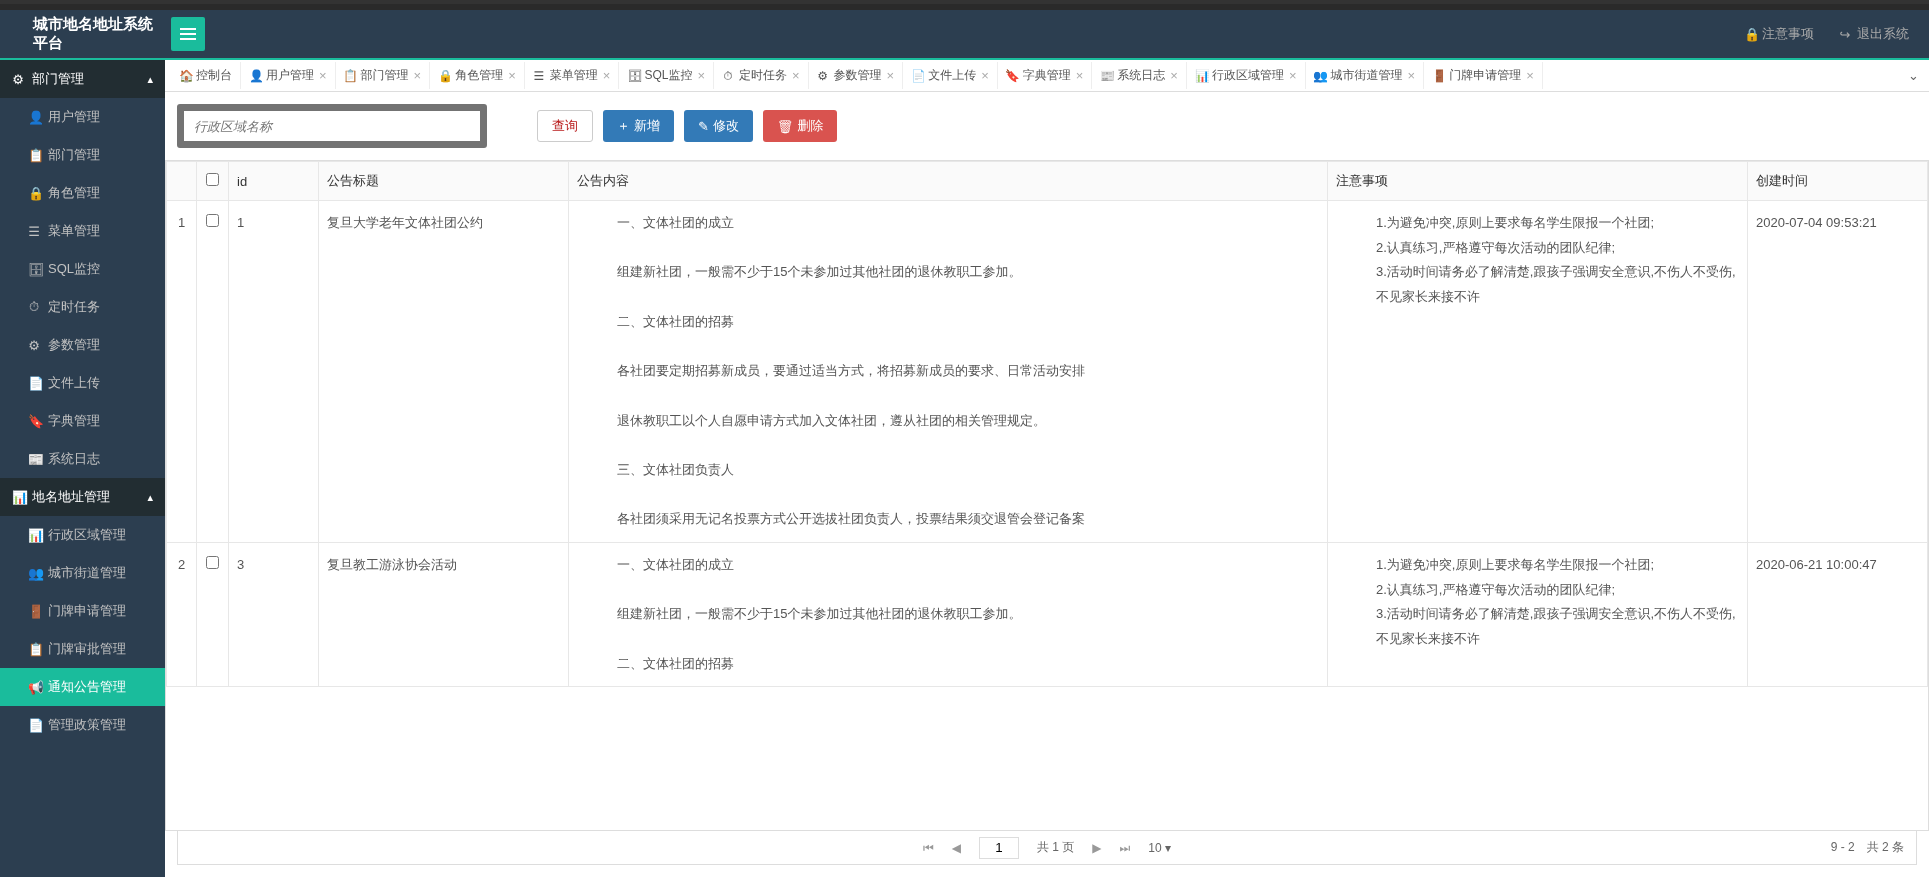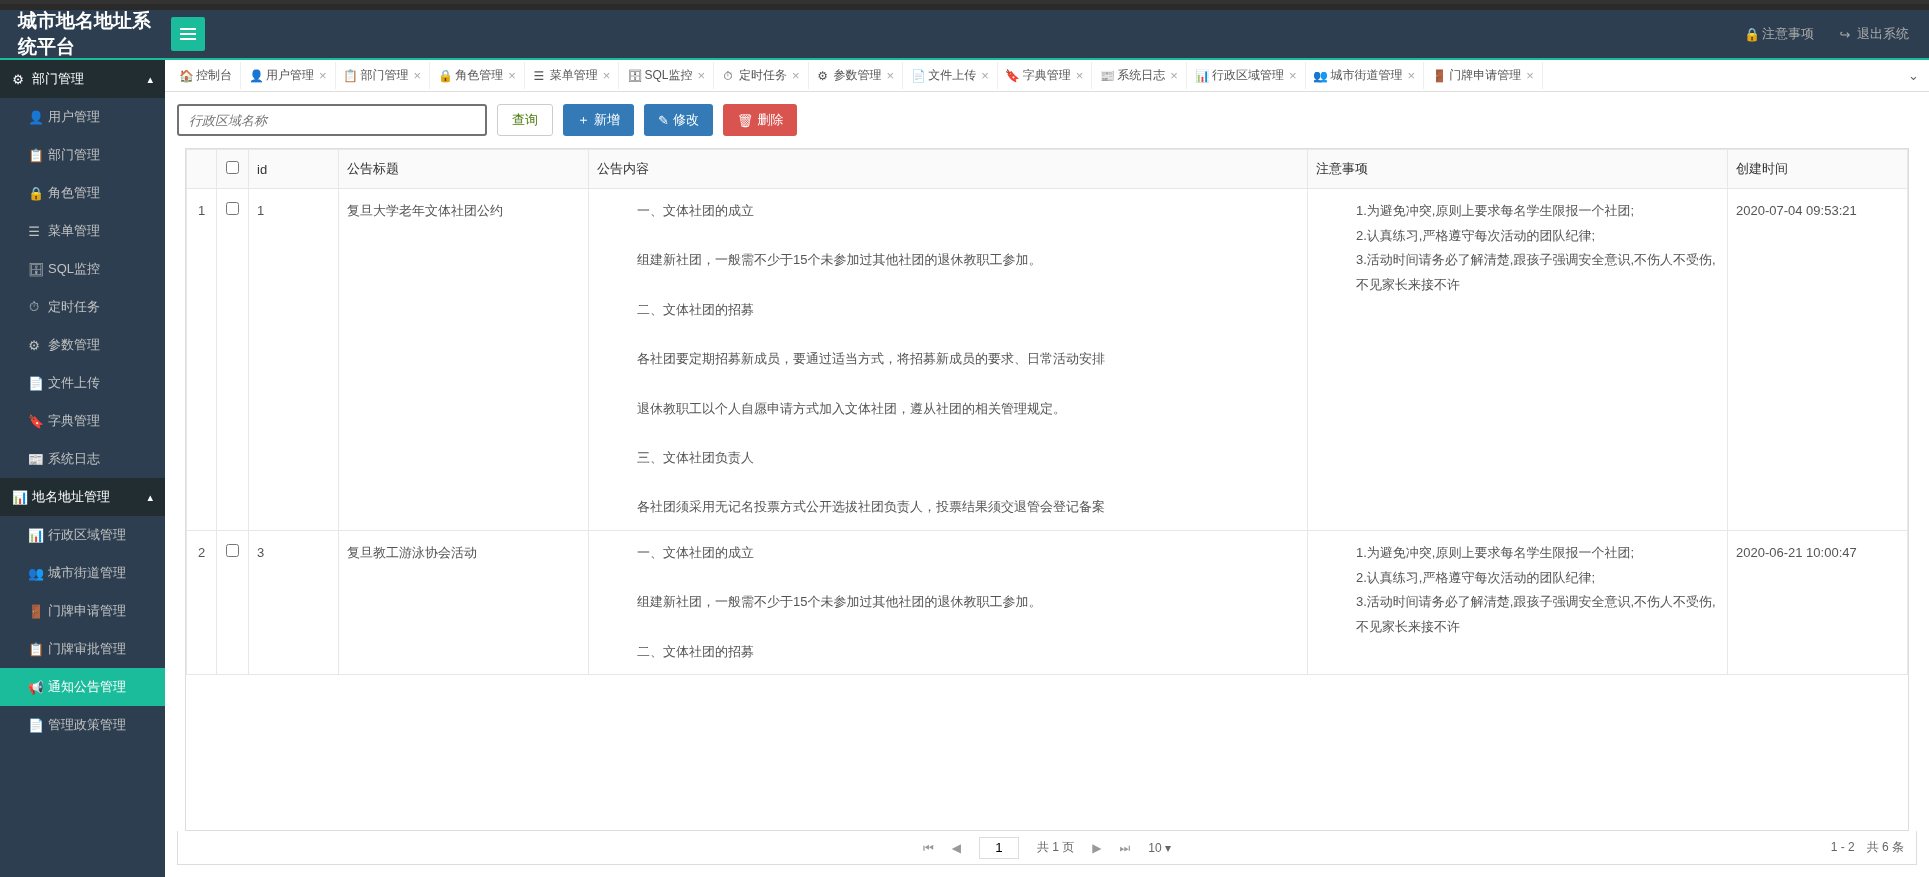--- a/index.html
+++ b/index.html
@@ -1,44 +1,44 @@
 <!DOCTYPE html>
 <html><head>
 <meta charset="utf-8">
 <style>
 * { box-sizing: border-box; margin: 0; padding: 0; }
 body { font-family: "Microsoft YaHei", "Helvetica Neue", Arial, sans-serif; font-size: 13px; color: #333; background: #f5f5f5; overflow: hidden; }
 .topbar { height: 10px; background: #2a2a2a; border-top: 4px solid #333; }
 .header { height: 50px; background: #2c3e50; display: flex; align-items: center; color: #fff; border-bottom: 2px solid #1abc9c; }
-.brand { width: 165px; padding-left: 18px; font-size: 19px; font-weight: bold; }
+.brand { width: 165px; padding-left: 33px; font-size: 15px; font-weight: bold; }
 .menu-toggle { width: 34px; height: 34px; background: #1abc9c; display: flex; align-items: center; justify-content: center; border-radius: 2px; margin-left: 6px; cursor: pointer; }
 .menu-toggle span { display: block; width: 16px; height: 2px; background: #fff; position: relative; }
 .menu-toggle span::before, .menu-toggle span::after { content: ""; position: absolute; left: 0; width: 16px; height: 2px; background: #fff; }
 .menu-toggle span::before { top: -5px; }
 .menu-toggle span::after { top: 5px; }
 .header-right { margin-left: auto; display: flex; align-items: center; padding-right: 20px; gap: 25px; }
 .header-link { color: #aaa; font-size: 13px; cursor: pointer; display: flex; align-items: center; gap: 6px; }
 .container { display: flex; height: calc(100vh - 60px); }
 .sidebar { width: 165px; background: #2c3e50; color: #c2c2c2; overflow-y: auto; }
 .side-group { background: #222d32; padding: 10px 12px; font-size: 13px; color: #fff; display: flex; align-items: center; gap: 8px; position: relative; cursor: pointer; }
 .side-group .arrow { margin-left: auto; font-size: 11px; }
 .side-item { padding: 10px 12px 10px 28px; font-size: 13px; color: #c2c2c2; display: flex; align-items: center; gap: 8px; cursor: pointer; }
 .side-item.active { background: #1abc9c; color: #fff; }
 .main { flex: 1; background: #fff; display: flex; flex-direction: column; overflow: hidden; }
 .tabs { height: 32px; background: #fff; border-bottom: 1px solid #ddd; display: flex; align-items: center; overflow-x: hidden; padding-left: 6px; }
 .tab { padding: 5px 8px; font-size: 12px; color: #555; display: flex; align-items: center; gap: 5px; cursor: pointer; white-space: nowrap; border-right: 1px solid #eee; }
 .tab .close { color: #aaa; font-size: 13px; }
 .tab-more { margin-left: auto; padding: 0 10px; color: #666; cursor: pointer; }
 .toolbar { padding: 12px; display: flex; align-items: center; gap: 10px; }
-.search-input { width: 310px; height: 32px; padding: 4px 10px; border: 2px solid #737373; border-radius: 3px; font-size: 13px; font-style: italic; color: #999; }
+.search-input { width: 310px; height: 44px; padding: 4px 10px; border: 7px solid #737373; border-radius: 3px; font-size: 13px; font-style: italic; color: #999; }
 .btn { height: 32px; padding: 0 14px; border-radius: 3px; border: none; cursor: pointer; font-size: 13px; display: inline-flex; align-items: center; gap: 4px; }
-.btn-default { background: #fff; border: 1px solid #ccc; color: #4d7c0f; }
+.btn-default { background: #fff; border: 1px solid #ccc; color: #b91c1c; margin-left: 40px; }
 .btn-primary { background: #337ab7; color: #fff; }
 .btn-danger { background: #d9534f; color: #fff; }
-.table-wrap { flex: 1; overflow: auto; border: 1px solid #ddd; margin: 0 20px; }
+.table-wrap { flex: 1; overflow: auto; border: 1px solid #ddd; margin: 0 0; }
 table { width: 100%; border-collapse: collapse; table-layout: fixed; }
 th { background: #fafafa; border: 1px solid #e7e7e7; padding: 10px 8px; text-align: left; font-weight: normal; font-size: 13px; color: #333; }
 td { border: 1px solid #e7e7e7; padding: 10px 8px; font-size: 13px; color: #555; vertical-align: top; line-height: 1.9; }
 td.row-num, th.row-num { width: 30px; text-align: center; }
 td.chk, th.chk { width: 32px; text-align: center; }
 .col-id { width: 90px; }
 .col-title { width: 250px; }
 .col-notice { width: 420px; }
 .col-time { width: 180px; }
 .multiline { white-space: pre-line; padding-left: 48px; }
@@ -304,17 +304,17 @@
     <div class="pager">
       <div class="pager-ctrls">
         <span class="pg-btn">⏮</span>
         <span class="pg-btn">◀</span>
         <input class="pg-input" value="1" style="">
         <span>共 1 页</span>
         <span class="pg-btn">▶</span>
         <span class="pg-btn">⏭</span>
         <span><span>10</span> <span>▾</span></span>
       </div>
-      <div class="pager-info">1 - 2　共 6 条</div>
+      <div class="pager-info">9 - 2　共 2 条</div>
     </div>
 
   </div>
 </div>
 
 </body></html>

